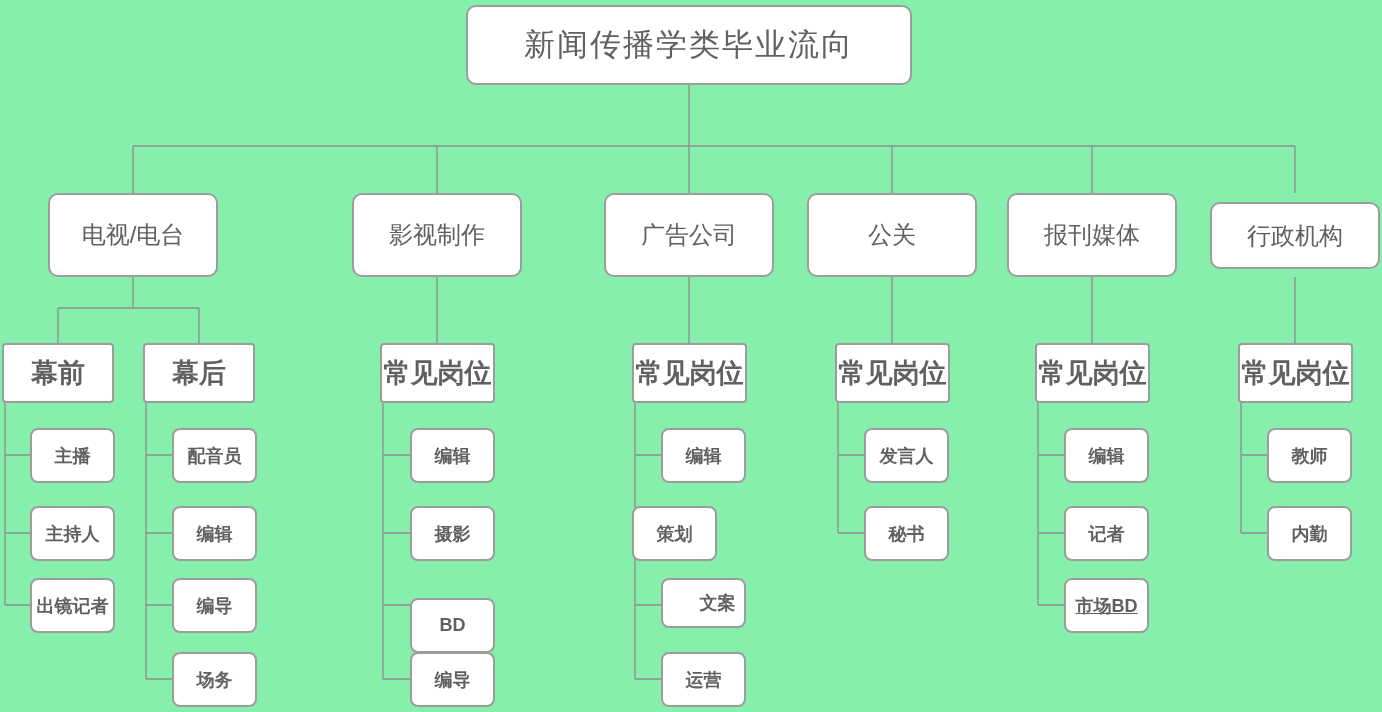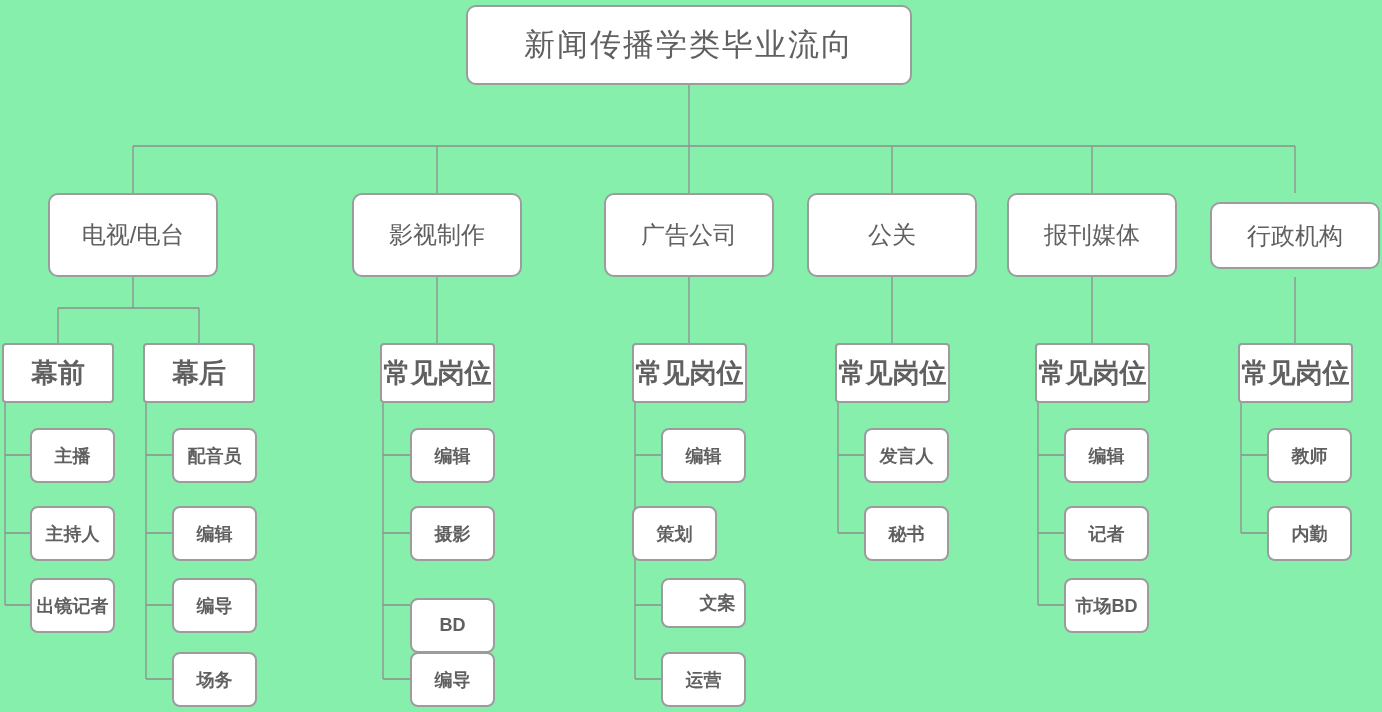--- a/index.html
+++ b/index.html
@@ -82,18 +82,18 @@
   <div class="node l4" style="left:661px;top:428px;width:85px;height:55px;">编辑</div>
   <div class="node l4" style="left:632px;top:506px;width:85px;height:55px;">策划</div>
   <div class="node l4" style="left:661px;top:578px;width:85px;height:50px;padding-left:28px;">文案</div>
   <div class="node l4" style="left:661px;top:652px;width:85px;height:55px;">运营</div>
 
   <div class="node l4" style="left:864px;top:428px;width:85px;height:55px;">发言人</div>
   <div class="node l4" style="left:864px;top:506px;width:85px;height:55px;">秘书</div>
 
   <div class="node l4" style="left:1064px;top:428px;width:85px;height:55px;">编辑</div>
   <div class="node l4" style="left:1064px;top:506px;width:85px;height:55px;">记者</div>
-  <div class="node l4" style="left:1064px;top:578px;width:85px;height:55px;">市场BD</div>
+  <div class="node l4" style="left:1064px;top:578px;width:85px;height:55px;text-decoration:underline;">市场BD</div>
 
   <div class="node l4" style="left:1267px;top:428px;width:85px;height:55px;">教师</div>
   <div class="node l4" style="left:1267px;top:506px;width:85px;height:55px;">内勤</div>
 
 </div>
 
 </body></html>

